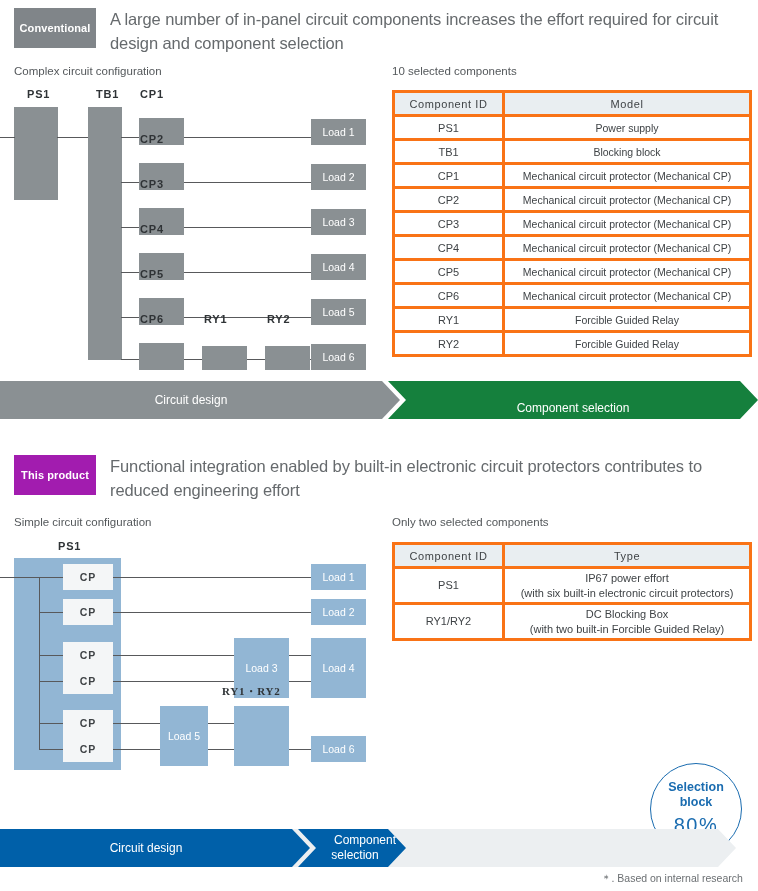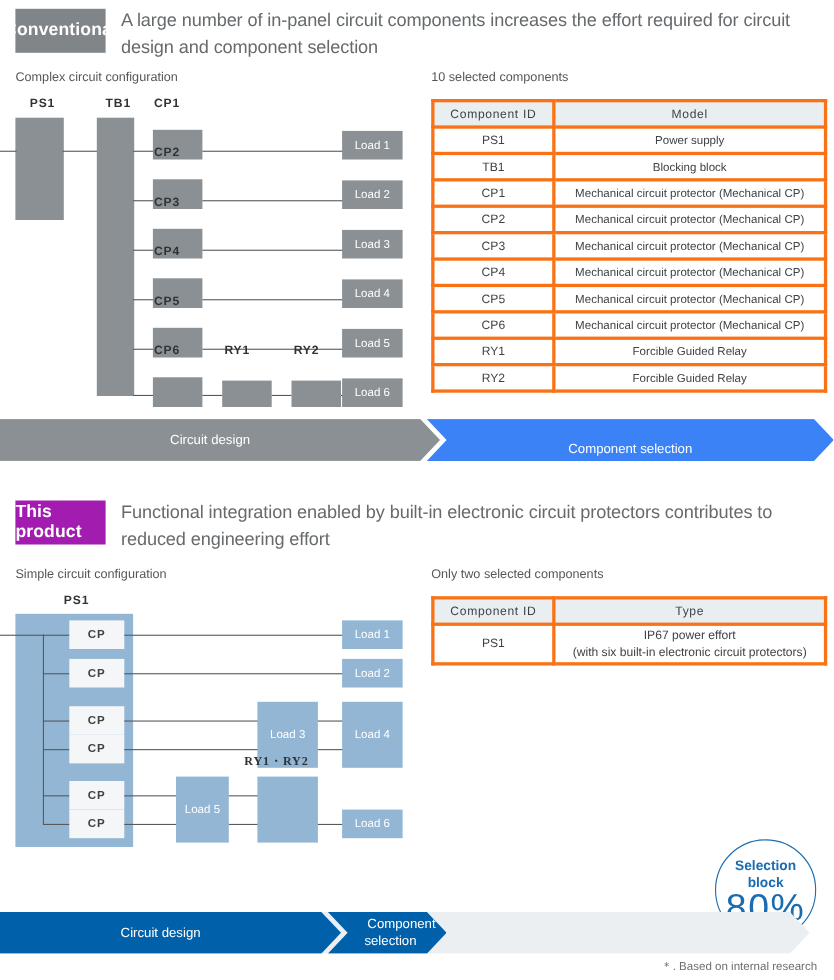--- a/index.html
+++ b/index.html
@@ -12,21 +12,21 @@
     position: relative;
     font-family: "Liberation Sans", sans-serif;
     color: #4d4d4d;
     overflow: hidden;
   }
   .badge {
     position: absolute;
     width: 82px; height: 40px;
     display: flex; align-items: center; justify-content: center;
     color: #ffffff;
-    font-size: 16px;
+    font-size: 11px;
     font-weight: bold;
     letter-spacing: 0.1px;
   }
   .badge.gray { background: #808589; }
   .badge.blue { background: #a21caf; }
 
   .head-text {
     position: absolute;
     font-size: 16.5px;
     line-height: 24px;
@@ -107,21 +107,21 @@
   .circle {
     position: absolute;
     border: 1.6px solid #1a6cb0;
     border-radius: 50%;
     background: #ffffff;
     display: flex; flex-direction: column;
     align-items: center; justify-content: center;
     color: #1a6cb0;
   }
   .circle .c1 { font-size: 12.5px; font-weight: bold; line-height: 15px; }
-  .circle .c2 { font-size: 34px; font-weight: normal; letter-spacing: 1.5px; line-height: 28px; margin-top: 1px; }
+  .circle .c2 { font-size: 20px; font-weight: normal; letter-spacing: 1.5px; line-height: 28px; margin-top: 1px; }
 
   .footnote {
     position: absolute;
     font-size: 10.5px;
     color: #6b6f72;
     white-space: nowrap;
   }
 </style>
 </head>
 <body>
@@ -237,21 +237,21 @@
       <td class="model">Forcible Guided Relay</td>
     </tr>
   </tbody>
 </table>
 
 <div class="arrowbar" style="left:0; top:381px; width:758px; height:38px;">
   <div class="aseg" style="left:0; top:0; width:400px; height:38px; background:#8a9093;
         clip-path: polygon(0 0, 382px 0, 400px 19px, 382px 38px, 0 38px);">
     <span style="margin-right:18px;">Circuit design</span>
   </div>
-  <div class="aseg" style="left:388px; top:0; width:370px; height:54px; background:#3b82f6;
+  <div class="aseg" style="left:388px; top:0; width:370px; height:54px; background:#15803d;
         clip-path: polygon(0 0, 18px 19px, 0 38px, 352px 38px, 370px 19px, 352px 0);">
     <span>Component selection</span>
   </div>
 </div>
 
 <div class="badge blue" style="left:14px; top:455px;">This product</div>
 
 <div class="head-text" style="left:110px; top:454px; width:645px;">Functional integration enabled by built-in electronic circuit protectors contributes to reduced engineering effort</div>
 
 <div class="sub-label" style="left:14px; top:516px;">Simple circuit configuration</div>
@@ -313,20 +313,27 @@
       <th class="colid">Component ID</th>
       <th>Type</th>
     </tr>
   </thead>
   <tbody>
     <tr>
       <td class="colid">PS1</td>
       <td class="type">
         <div>IP67 power effort</div>
         <div>(with six built-in electronic circuit protectors)</div>
+      </td>
+    </tr>
+    <tr>
+      <td class="colid">RY1/RY2</td>
+      <td class="type">
+        <div>DC Blocking Box</div>
+        <div>(with two built-in Forcible Guided Relay)</div>
       </td>
     </tr>
   </tbody>
 </table>
 
 <div class="circle" style="left:650px; top:763px; width:92px; height:92px;">
   <div class="c1">Selection</div>
   <div class="c1">block</div>
   <div class="c2">80%</div>
 </div>

